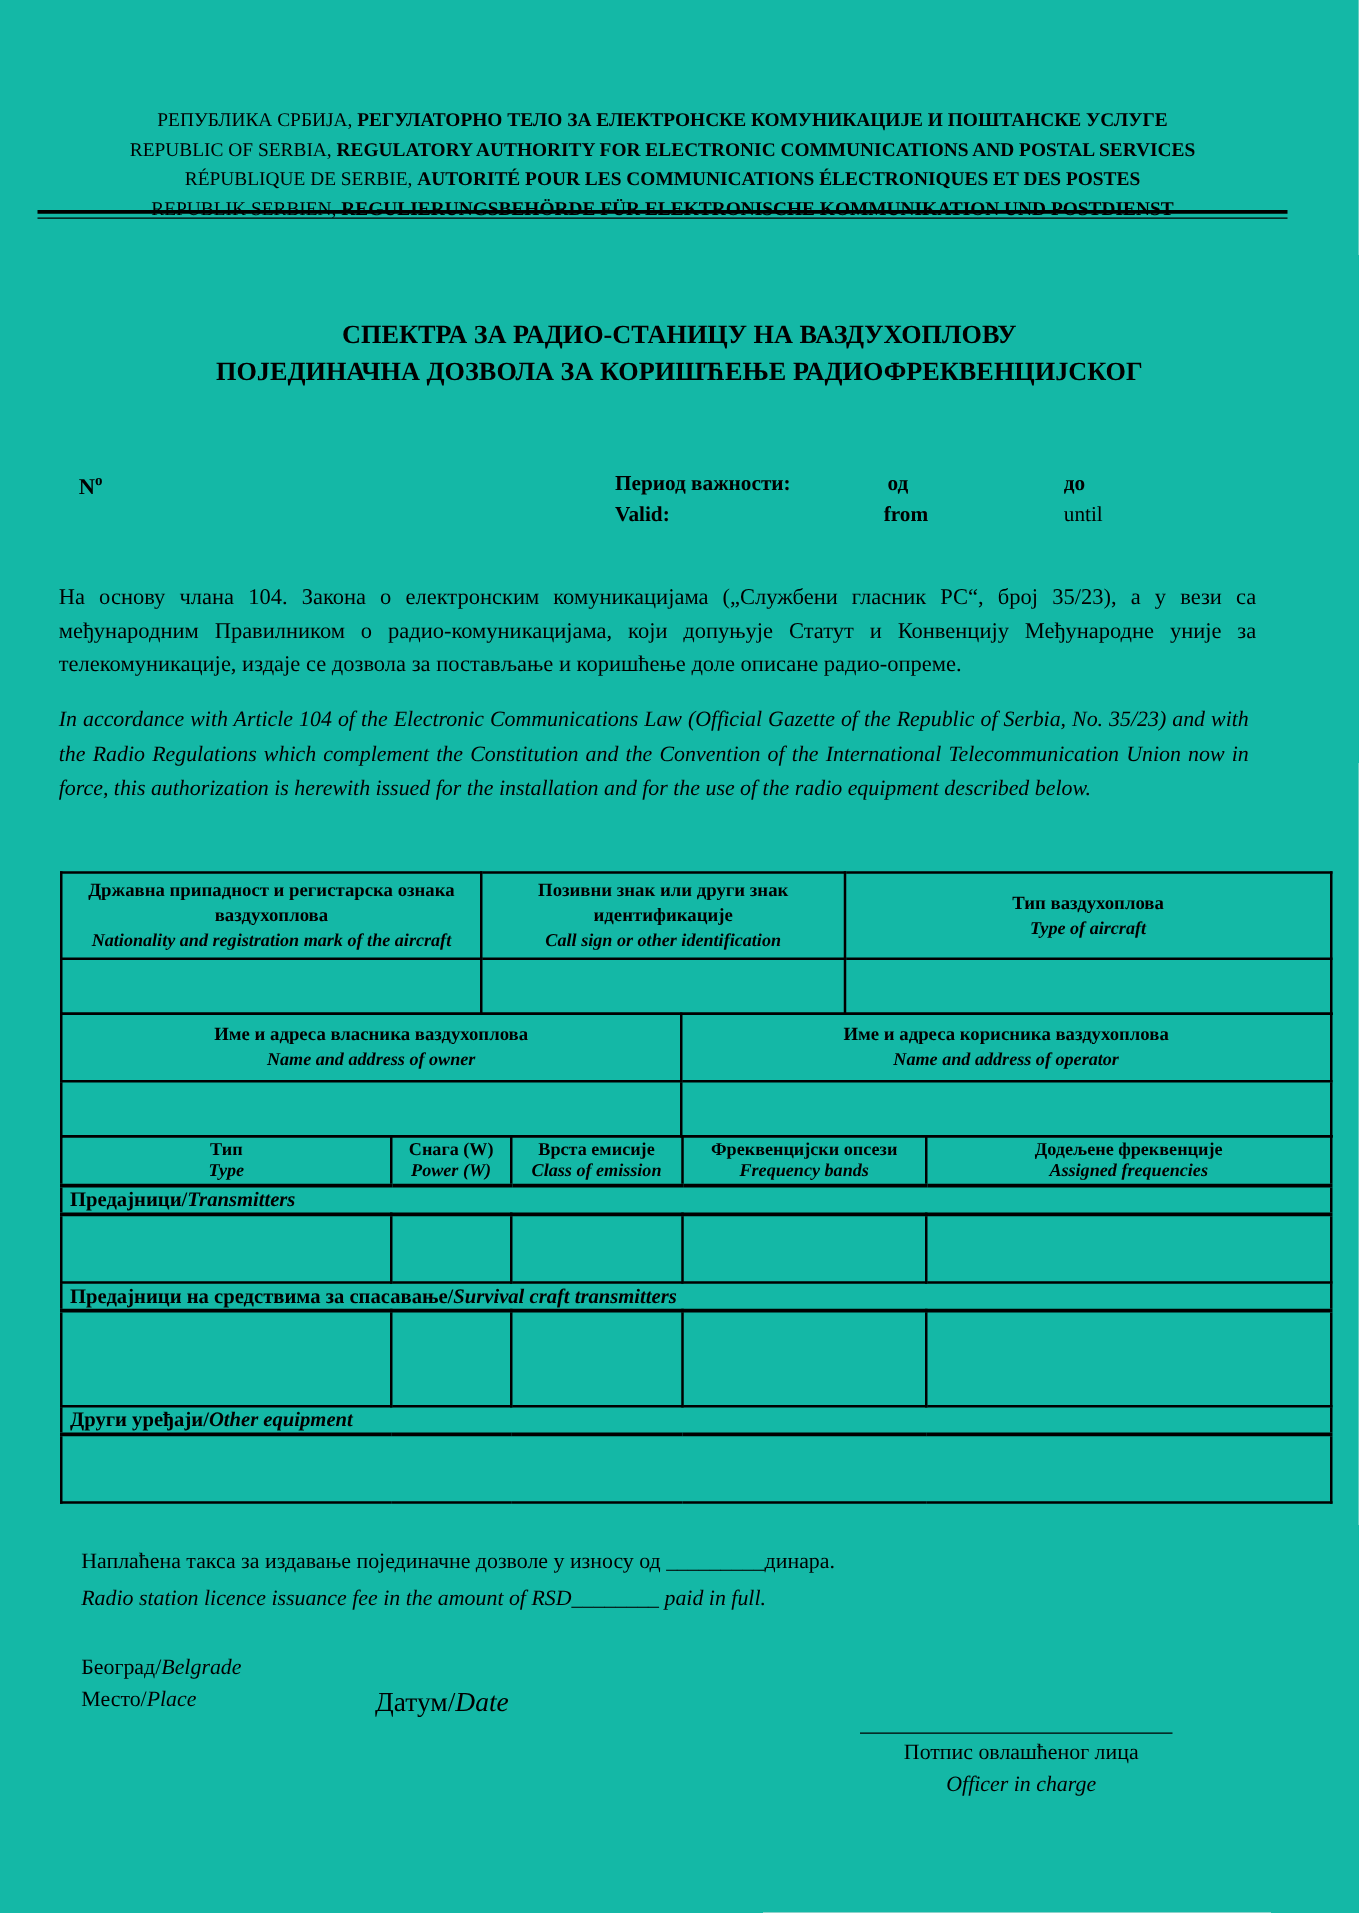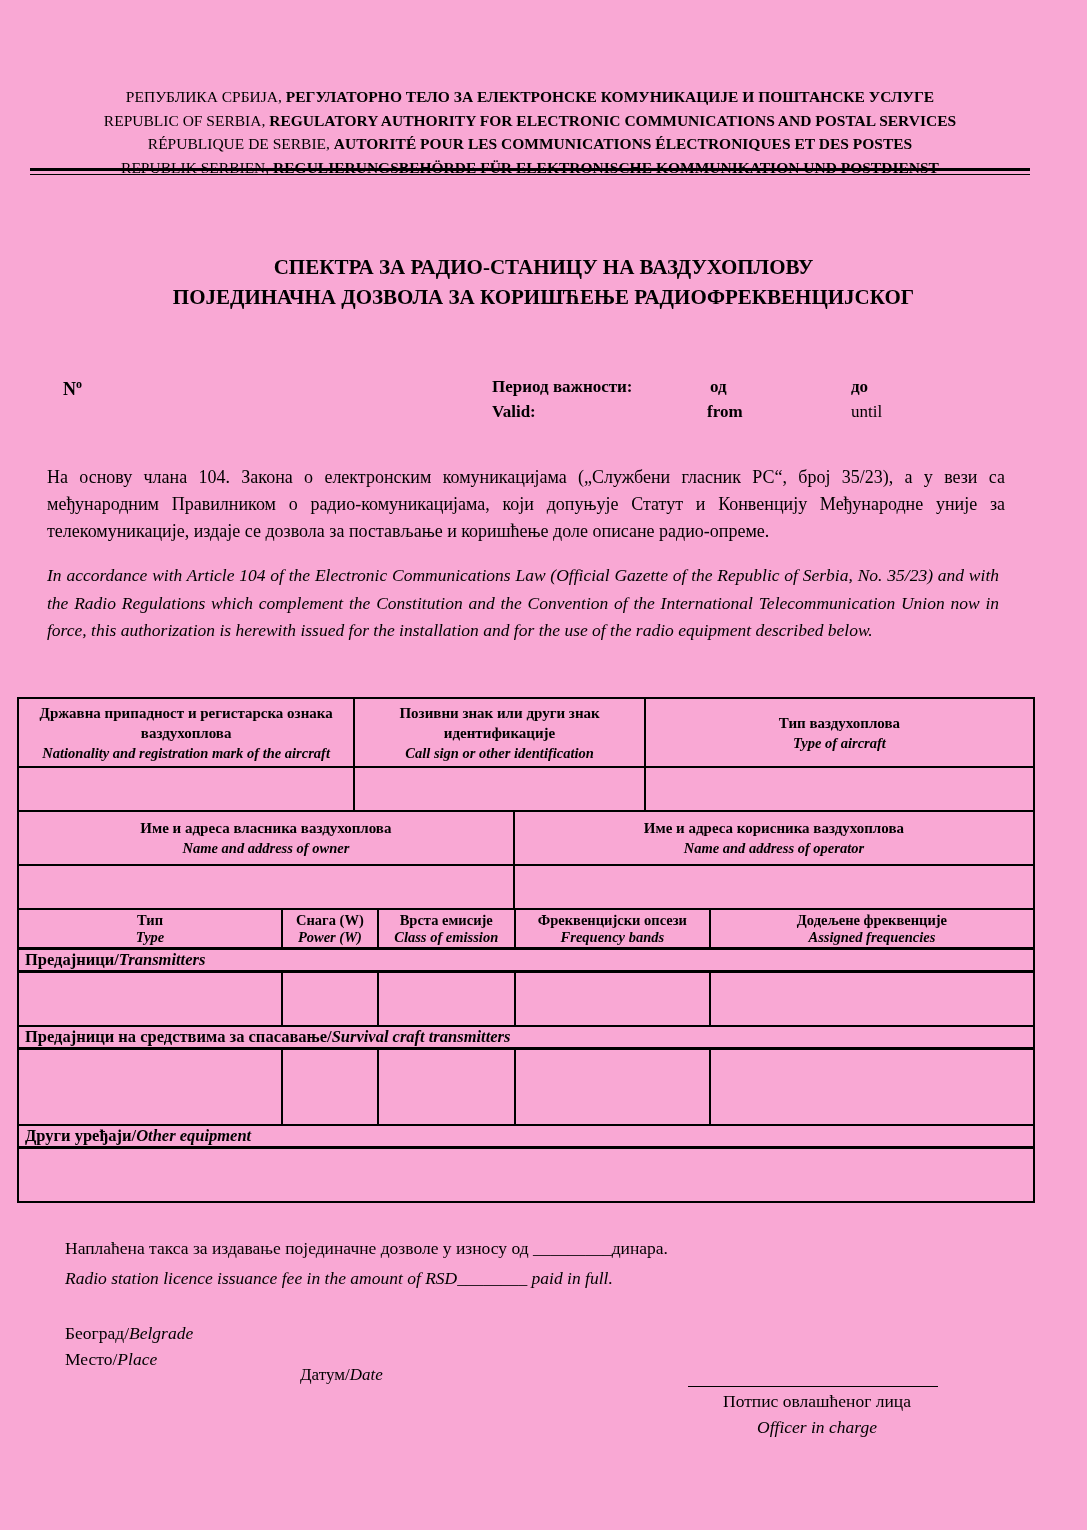--- a/index.html
+++ b/index.html
@@ -1,18 +1,18 @@
 <!DOCTYPE html>
 <html><head>
 <meta charset="utf-8">
 <style>
   html,body { margin:0; padding:0; background:#e8e8e8; }
   .page {
     position:relative; width:1087px; height:1530px; margin:0 auto;
-    background:#f9a8d4; color:#000;
+    background:#14b8a6; color:#000;
     font-family:"Liberation Serif","DejaVu Serif",serif;
   }
   
   .letterhead {
     position:absolute; top:85px; left:30px; width:1000px;
     text-align:center; font-size:15.5px; line-height:23.5px;
   }
   .letterhead .b { font-weight:bold; }
   .head-rule {
     position:absolute; top:168px; left:30px; width:1000px; height:3px;
@@ -40,21 +40,21 @@
   
   .para-sr {
     position:absolute; top:464px; left:47px; width:958px;
     font-size:18px; line-height:27px; text-align:justify;
   }
   .para-en {
     position:absolute; top:562px; left:47px; width:952px;
     font-size:17.5px; line-height:27.5px; text-align:justify; font-style:italic;
   }
   
-  .tables { position:absolute; top:697px; left:17px; width:1018px; }
+  .tables { position:absolute; top:697px; left:48px; width:1018px; }
   .tables table { border-collapse:collapse; width:100%; table-layout:fixed; }
   .tables td { border:2px solid #000; padding:2px 5px; vertical-align:middle; }
   .tables table + table { margin-top:-2px; }
   .hdr { text-align:center; font-weight:bold; font-size:15px; line-height:20px; }
   .hdr .en { font-style:italic; font-size:14.5px; font-weight:bold; display:block; }
   .hdr .sr { display:block; }
   .hdr5 { text-align:center; font-weight:bold; font-size:14.5px; line-height:16.5px; padding:1px 4px;margin-left:36px; }
   .hdr5 .en { font-style:italic; display:block; }
   .hdr5 .sr { display:block; }
   .labelrow td { font-weight:bold; font-size:16.5px; line-height:18px; padding:1px 6px; }
@@ -68,21 +68,21 @@
   .r-h5 td { border-bottom-width:3px; }
   .r-d1 td { height:48px; }
   .r-d2 td { height:70px; }
   .r-d3 td { height:48px; }
   
   .fee-sr { top:1238px; left:65px; font-size:17.5px; }
   .fee-en { top:1268px; left:65px; font-size:17.5px; font-style:italic; }
   
   .city   { top:1323px; left:65px;  font-size:17.5px; }
   .place  { top:1349px; left:65px;  font-size:17.5px; }
-  .date   { top:1349px; left:300px; font-size:17px;margin-top:16px; }
+  .date   { top:1349px; left:300px; font-size:22px; }
   .it { font-style:italic; }
   .sig-line { top:1386px; left:688px; width:250px; border-top:1.5px solid #000; height:0; }
   .sig-sr { top:1391px; left:652px; width:330px; text-align:center; font-size:17.5px; }
   .sig-en { top:1417px; left:652px; width:330px; text-align:center; font-size:17.5px; font-style:italic; }
 </style>
 </head>
 <body>
 
 <div class="page">
 

